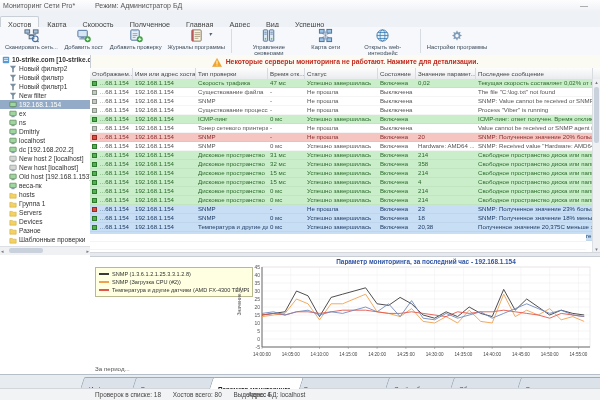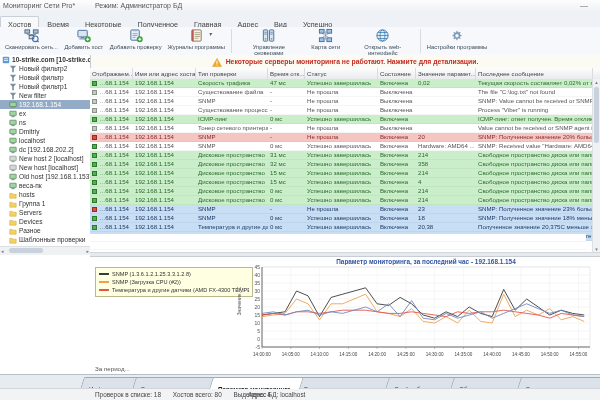--- a/index.html
+++ b/index.html
@@ -114,21 +114,21 @@
 <body>
 
 <div id="app">
 
   <div id="titlebar">
     <span class="t">Мониторинг Сети Pro*</span>
     <span class="m">Режим: Администратор БД</span>
     <span id="winmin">—</span>
   </div>
 
-  <div id="menubar"><span class="mtab active">Хостов</span><span class="mtab">Время</span><span class="mtab">Некоторые</span><span class="mtab">Полученное</span><span class="mtab">Главная</span><span class="mtab">Адрес</span><span class="mtab">Вид</span><span class="mtab">Успешно</span></div>
+  <div id="menubar"><span class="mtab active">Хостов</span><span class="mtab">Карта</span><span class="mtab">Скорость</span><span class="mtab">Полученное</span><span class="mtab">Главная</span><span class="mtab">Адрес</span><span class="mtab">Вид</span><span class="mtab">Успешно</span></div>
 
   <div id="ribbon">
       <div class="tbtn">
         <span class="ticon"><svg viewBox="0 0 16 16" width="15" height="15">
             <rect x="1" y="2" width="5" height="3.5" fill="#a8c4e0" stroke="#567"></rect>
             <rect x="10" y="2" width="5" height="3.5" fill="#a8c4e0" stroke="#567"></rect>
             <rect x="5.5" y="8" width="5" height="3.5" fill="#cfe0f0" stroke="#567"></rect>
             <path d="M3.5 5.5 V7 H12.5 V5.5 M8 7 V8" stroke="#789" fill="none"></path>
             <circle cx="12" cy="11.5" r="3" fill="none" stroke="#4472a8" stroke-width="1.2"></circle>
             <line x1="14" y1="13.5" x2="15.5" y2="15" stroke="#4472a8" stroke-width="1.4"></line>

